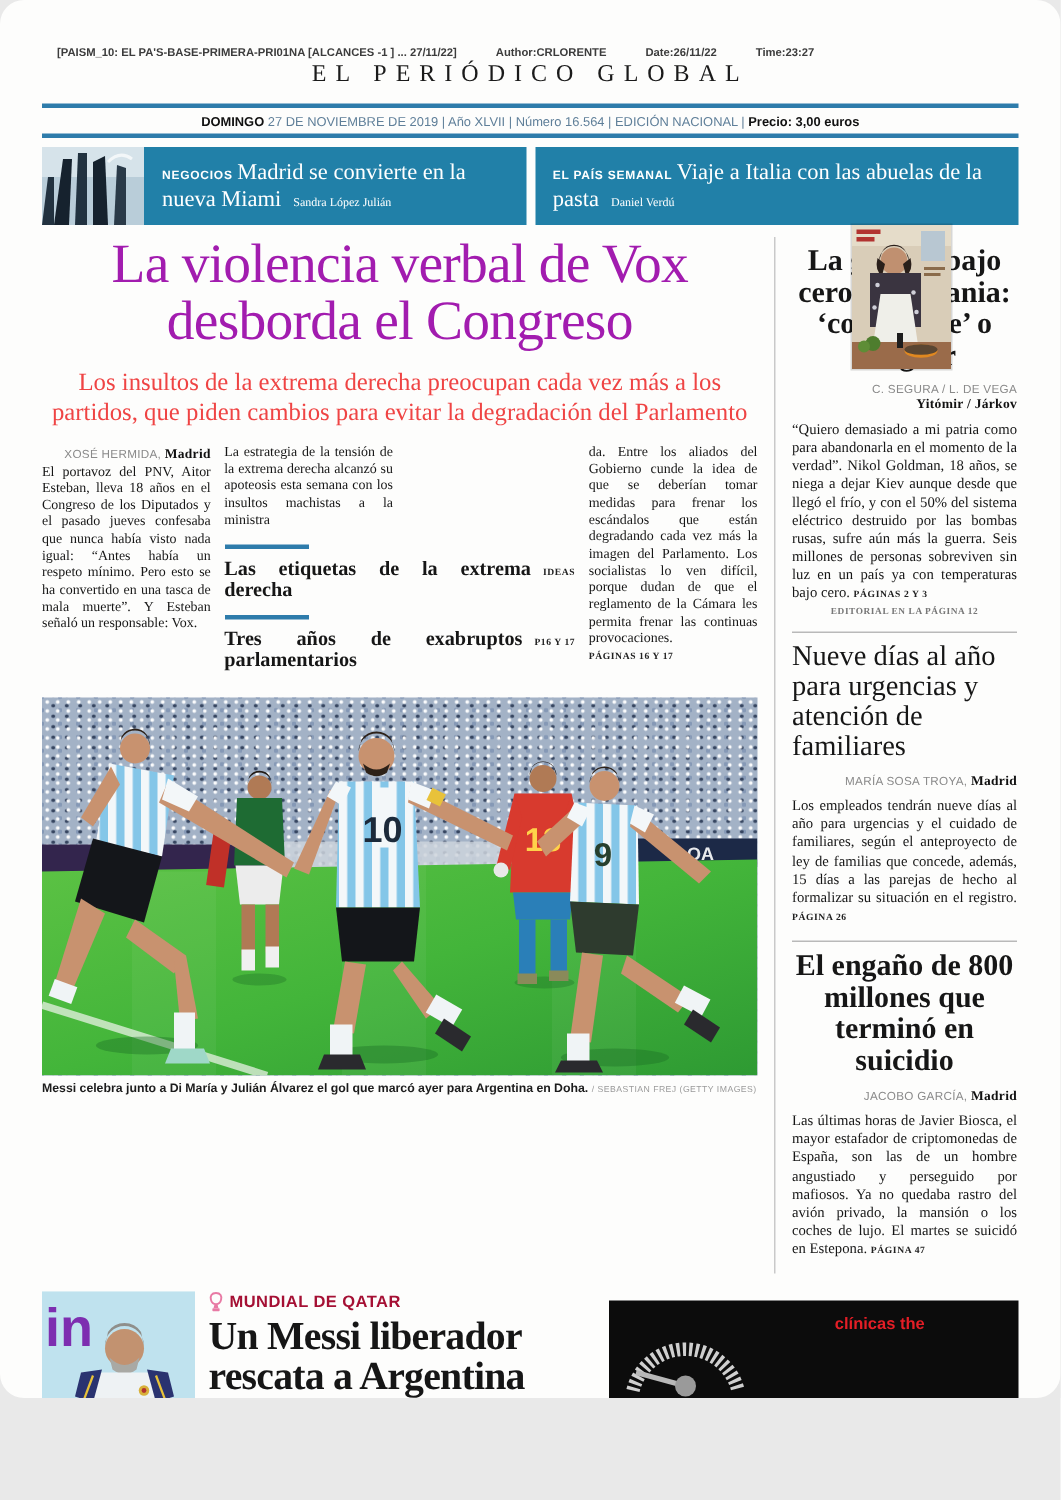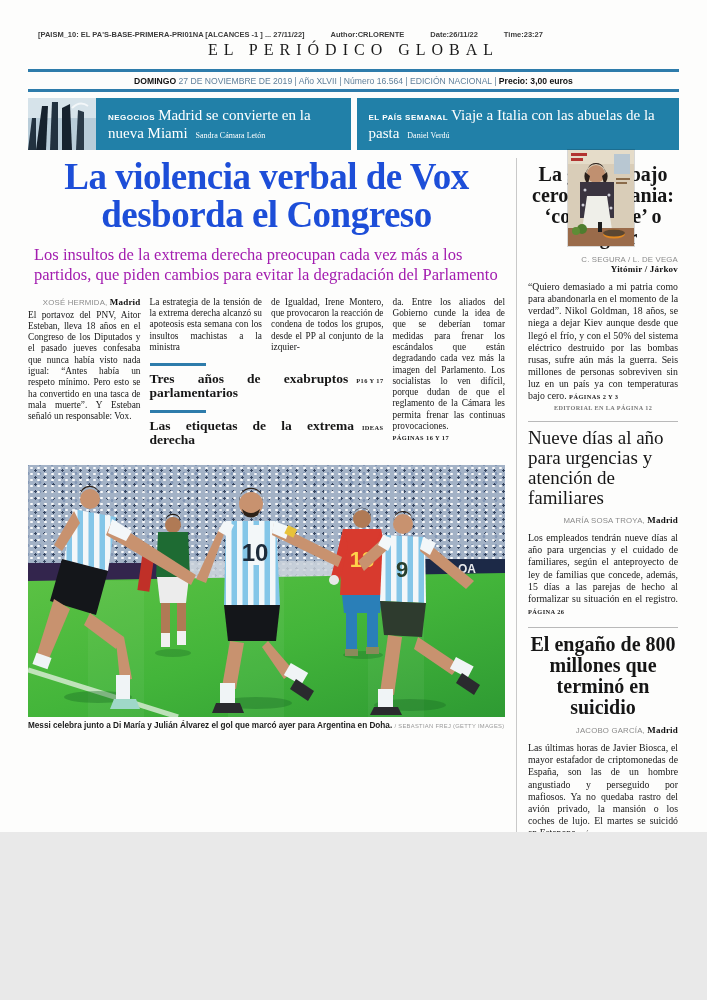--- a/index.html
+++ b/index.html
@@ -1,20 +1,21 @@
 <!DOCTYPE html>
 <html lang="es"><head>
 <meta charset="utf-8">
 <style>
   * { margin:0; padding:0; box-sizing:border-box; }
   html,body { background:#e9e9e9; }
   .page {
-    position:relative; width:707px; height:832px; margin:0 auto;
+    position:relative; width:707px; height:932px; margin:0 auto;
     background:#fdfdfc; overflow:hidden; color:#161616;
     font-family:"Liberation Serif", serif;
+    border-radius:16px;
   }
 
   
   .meta { display:flex; gap:26px; padding:30px 28px 0 38px;
     font-family:"Liberation Sans", sans-serif; font-size:7.5px; font-weight:bold; color:#3c3c3c; }
 
   
   .masthead { position:relative; text-align:center; margin-top:6px; height:108px; }
   .masthead h1 { font-family:"Liberation Serif", serif; font-weight:bold; font-size:84px;
     line-height:.92; letter-spacing:-2px; color:#0d0d0d; display:inline-block; }
@@ -39,22 +40,22 @@
   .promo .kick { font-family:"Liberation Sans", sans-serif; font-weight:bold; font-size:8px; letter-spacing:.5px; margin-right:3px; }
   .promo .ptitle { font-size:15px; line-height:1.05; }
   .promo .pauthor { font-size:8px; margin-left:8px; white-space:nowrap; }
   .promo-img { width:68px; height:52px; flex:none; }
   .mag { position:absolute; left:568px; top:150px; width:66px; height:96px; z-index:3;
     box-shadow:0 0 0 1px rgba(0,0,0,.15); }
 
   
   .lead { display:grid; grid-template-columns:477px 162px; column-gap:11px; margin:8px 28px 0 28px; }
   .lead-right { border-left:1px solid #c9c9c9; padding-left:11px; }
-  .hl { text-align:center; font-weight:bold; font-size:37px; line-height:1.04; letter-spacing:-.5px; color:#1d4ed8; }
-  .subhl { margin:10px 6px 12px 6px; font-size:16.5px; line-height:1.2; color:#a21caf; }
+  .hl { text-align:center; font-weight:normal; font-size:37px; line-height:1.04; letter-spacing:-.5px; color:#a21caf; }
+  .subhl { margin:10px 6px 12px 6px; text-align:center; font-size:16.5px; line-height:1.2; color:#ef4444; }
   .cols { display:grid; grid-template-columns:repeat(4,1fr); grid-template-rows:auto 1fr; column-gap:9px;
     margin-top:12px; font-size:9.3px; line-height:1.22; text-align:justify; }
   .cols p { text-align:justify; }
   .c1 { grid-column:1; grid-row:1/3; }
   .c2 { grid-column:2; grid-row:1; }
   .c3 { grid-column:3; grid-row:1; }
   .cteasers { grid-column:2/4; grid-row:2; padding-top:10px; }
   .c4 { grid-column:4; grid-row:1/3; }
   .byline { text-align:right; font-family:"Liberation Sans", sans-serif; font-size:7.8px; color:#8a8a8a;
     letter-spacing:.2px; margin-bottom:2px; }
@@ -153,21 +154,21 @@
         <rect width="68" height="52" fill="#b9cdd9"></rect>
         <rect width="68" height="20" fill="#d6e3ea"></rect>
         <polygon points="8,52 14,8 20,8 18,52" fill="#16222e"></polygon>
         <polygon points="22,52 24,4 30,4 30,52" fill="#223240"></polygon>
         <polygon points="34,52 34,10 42,6 44,52" fill="#16222e"></polygon>
         <polygon points="48,52 50,12 56,14 56,52" fill="#2a3a48"></polygon>
         <polygon points="0,52 4,20 8,20 8,52" fill="#223240"></polygon>
         <path d="M44 10 q8 -8 16 -2" stroke="#ffffff" stroke-width="2" fill="none" opacity=".7"></path>
       </svg>
       <div class="ptxt">
-        <span class="kick">NEGOCIOS</span><span class="ptitle">Madrid se convierte en la nueva Miami</span><span class="pauthor">Sandra Cámara Letón</span>
+        <span class="kick">NEGOCIOS</span><span class="ptitle">Madrid se convierte en la nueva Miami</span><span class="pauthor">Sandra López Julián</span>
       </div>
     </div>
     <div class="promo">
       <div class="ptxt">
         <span class="kick">EL PAÍS SEMANAL</span><span class="ptitle">Viaje a Italia con las abuelas de la pasta</span><span class="pauthor">Daniel Verdú</span>
       </div>
     </div>
   </div>
 
   <div class="lead">
@@ -175,36 +176,33 @@
       <div class="hl">La violencia verbal de Vox desborda el Congreso</div>
       <div class="subhl">Los insultos de la extrema derecha preocupan cada vez más a los partidos, que piden cambios para evitar la degradación del Parlamento</div>
       <div class="cols">
         <div class="c1">
           <div class="byline"><span>XOSÉ HERMIDA,</span> <b>Madrid</b></div>
           <p>El portavoz del PNV, Aitor Esteban, lleva 18 años en el Congreso de los Diputados y el pasado jueves confesaba que nunca había visto nada igual: “Antes había un respeto mínimo. Pero esto se ha convertido en una tasca de mala muerte”. Y Esteban señaló un responsable: Vox.</p>
         </div>
         <div class="c2">
             <p>La estrategia de la tensión de la extrema derecha alcanzó su apoteosis esta semana con los insultos machistas a la ministra</p>
           </div>
-        <div class="c3">
-            <p>de Igualdad, Irene Montero, que provocaron la reacción de condena de todos los grupos, desde el PP al conjunto de la izquier-</p>
+        <div class="cteasers">
+          <div class="bteaser">
+            <div class="bar"></div>
+            <div class="row">
+                <span class="t">Las etiquetas de la extrema derecha</span>
+                <span class="pref">IDEAS</span>
+              </div>
           </div>
-        <div class="cteasers">
           <div class="bteaser">
             <div class="bar"></div>
             <div class="row">
                 <span class="t">Tres años de exabruptos parlamentarios</span>
                 <span class="pref">P16 Y 17</span>
-              </div>
-          </div>
-          <div class="bteaser">
-            <div class="bar"></div>
-            <div class="row">
-                <span class="t">Las etiquetas de la extrema derecha</span>
-                <span class="pref">IDEAS</span>
               </div>
           </div>
         </div>
         <div class="c4">
           <p><span>da. Entre los aliados del Gobierno cunde la idea de que se deberían tomar medidas para frenar los escándalos que están degradando cada vez más la imagen del Parlamento. Los socialistas lo ven difícil, porque dudan de que el reglamento de la Cámara les permita frenar las continuas provocaciones.</span> <span class="pref">PÁGINAS 16 Y 17</span></p>
         </div>
       </div>
 
       <div class="photo">
         <svg viewBox="0 0 477 252" width="477" height="252">
@@ -382,20 +380,28 @@
           <polygon points="24,82 40,80 44,96 28,98" fill="#eef2f4"></polygon>
           <polygon points="68,76 84,78 82,94 66,90" fill="#eef2f4"></polygon>
           <circle cx="68" cy="66" r="3.5" fill="#d8b13a"></circle>
           <circle cx="68" cy="66" r="1.6" fill="#b23330"></circle>
         </svg>
       </div>
 
     </div>
 
     <div class="bcolB">
+      <div class="qkicker">
+        <svg width="10" height="14" viewBox="0 0 10 14">
+          <path d="M5 1 C8 1 9 3 8.4 5.4 C8 7.2 6.8 8.4 5 8.4 C3.2 8.4 2 7.2 1.6 5.4 C1 3 2 1 5 1 Z" fill="none" stroke="#e87aa4" stroke-width="1.3"></path>
+          <path d="M4 8.5 L3.4 11 L6.6 11 L6 8.5 Z" fill="#e87aa4"></path>
+          <rect x="2.6" y="11.2" width="4.8" height="2" rx="0.5" fill="#e87aa4"></rect>
+        </svg>
+        <span>MUNDIAL DE QATAR</span>
+      </div>
       <div class="qhl">Un Messi liberador rescata a Argentina</div>
 
     </div>
 
     <div>
       <div class="ad">
         <div class="gauges">
           <svg width="88" height="56" viewBox="0 0 88 56">
             <path d="M10 50 A 36 36 0 0 1 80 50" stroke="#cfcfcf" stroke-width="9" fill="none" stroke-dasharray="2.2 2"></path>
             <line x1="45" y1="47" x2="12" y2="38" stroke="#b8b8b8" stroke-width="3.5"></line>

